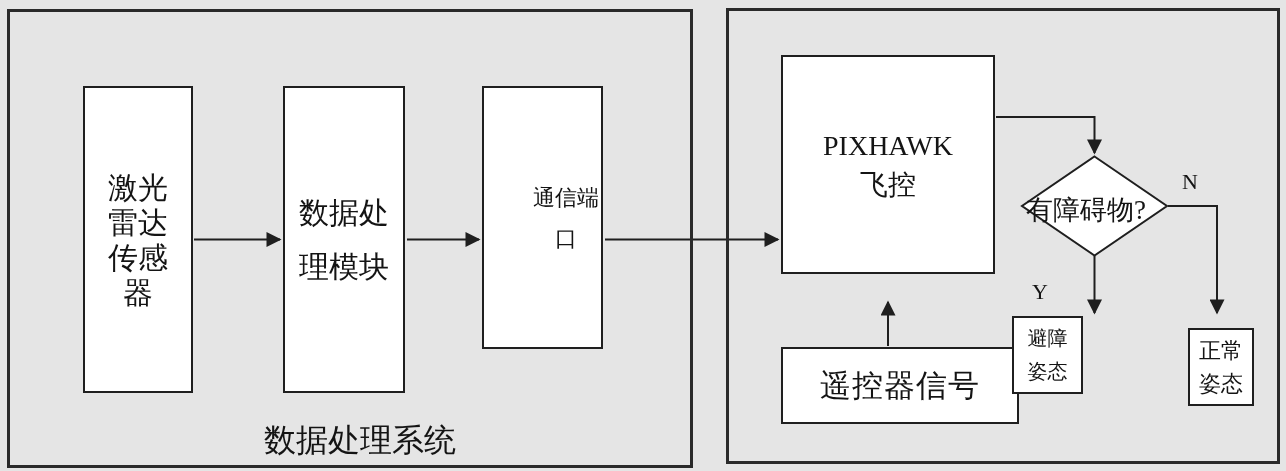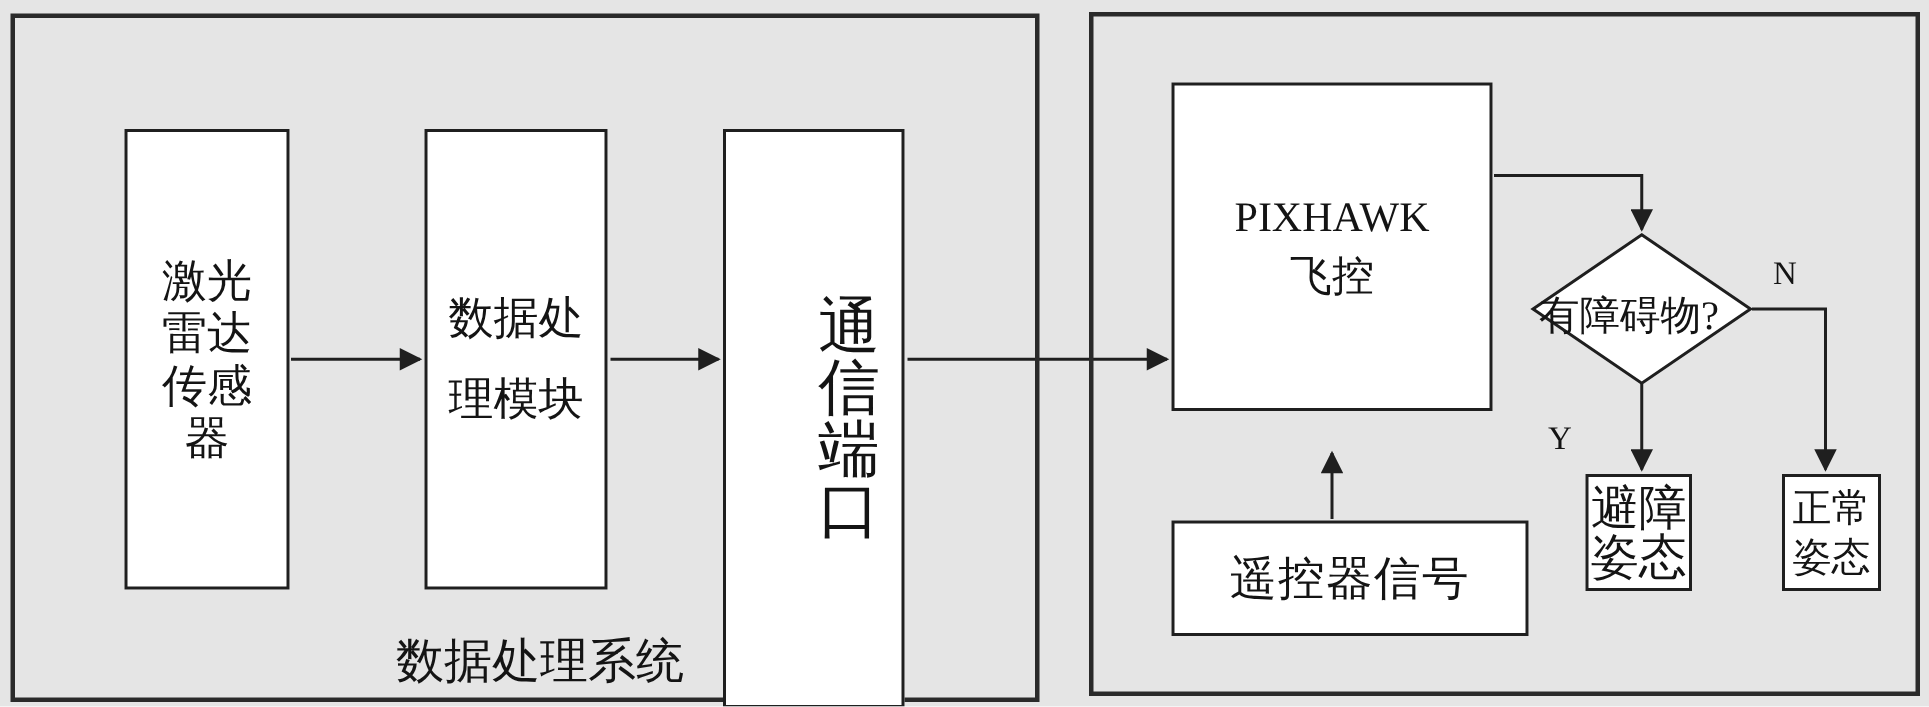--- a/index.html
+++ b/index.html
@@ -37,25 +37,25 @@
   .outer {
     border-width: 3px;
     border-color: #2a2a2a;
     background: transparent;
   }
   #outer-left  { left: 7px;   top: 9px;   width: 686px; height: 459px; }
   #outer-right { left: 726px; top: 8px;   width: 554px; height: 456px; }
 
   #lidar-box      { left: 83px;   top: 86px;  width: 110px; height: 307px; font-size: 30px; line-height: 35px; }
   #processing-box { left: 283px;  top: 86px;  width: 122px; height: 307px; font-size: 30px; line-height: 54px; }
-  #comm-box       { left: 482px;  top: 86px;  width: 121px; height: 386px; font-size: 41px; line-height: 41px; padding-left: 47px; }
+  #comm-box       { left: 482px;  top: 86px;  width: 121px; height: 263px; font-size: 22px; line-height: 41px; padding-left: 47px; }
   #pixhawk-box    { left: 781px;  top: 55px;  width: 214px; height: 219px; font-size: 28px; line-height: 39px; }
   #rc-box         { left: 781px;  top: 347px; width: 238px; height: 77px;  font-size: 31px; letter-spacing: 1px; }
-  #avoid-box      { left: 1057px; top: 316px; width: 71px;  height: 78px;  font-size: 32px; line-height: 33px; }
-  #normal-box     { left: 1188px; top: 316px; width: 66px;  height: 78px;  font-size: 26px; line-height: 33px; }
+  #avoid-box      { left: 1012px; top: 316px; width: 71px;  height: 78px;  font-size: 20px; line-height: 33px; }
+  #normal-box     { left: 1188px; top: 328px; width: 66px;  height: 78px;  font-size: 22px; line-height: 33px; }
 
   .floating-label {
     position: absolute;
     text-align: center;
     white-space: nowrap;
   }
   #decision-label { left: 1016px; top: 192px; width: 140px; font-size: 27px; }
   #caption-left   { left: 260px;  top: 419px; width: 200px; font-size: 32px; }
   #caption-right  { left: 905px;  top: 428px; width: 200px; font-size: 32px; }
   #branch-y-label { left: 1028px; top: 279px; width: 24px;  font-size: 22px; }

